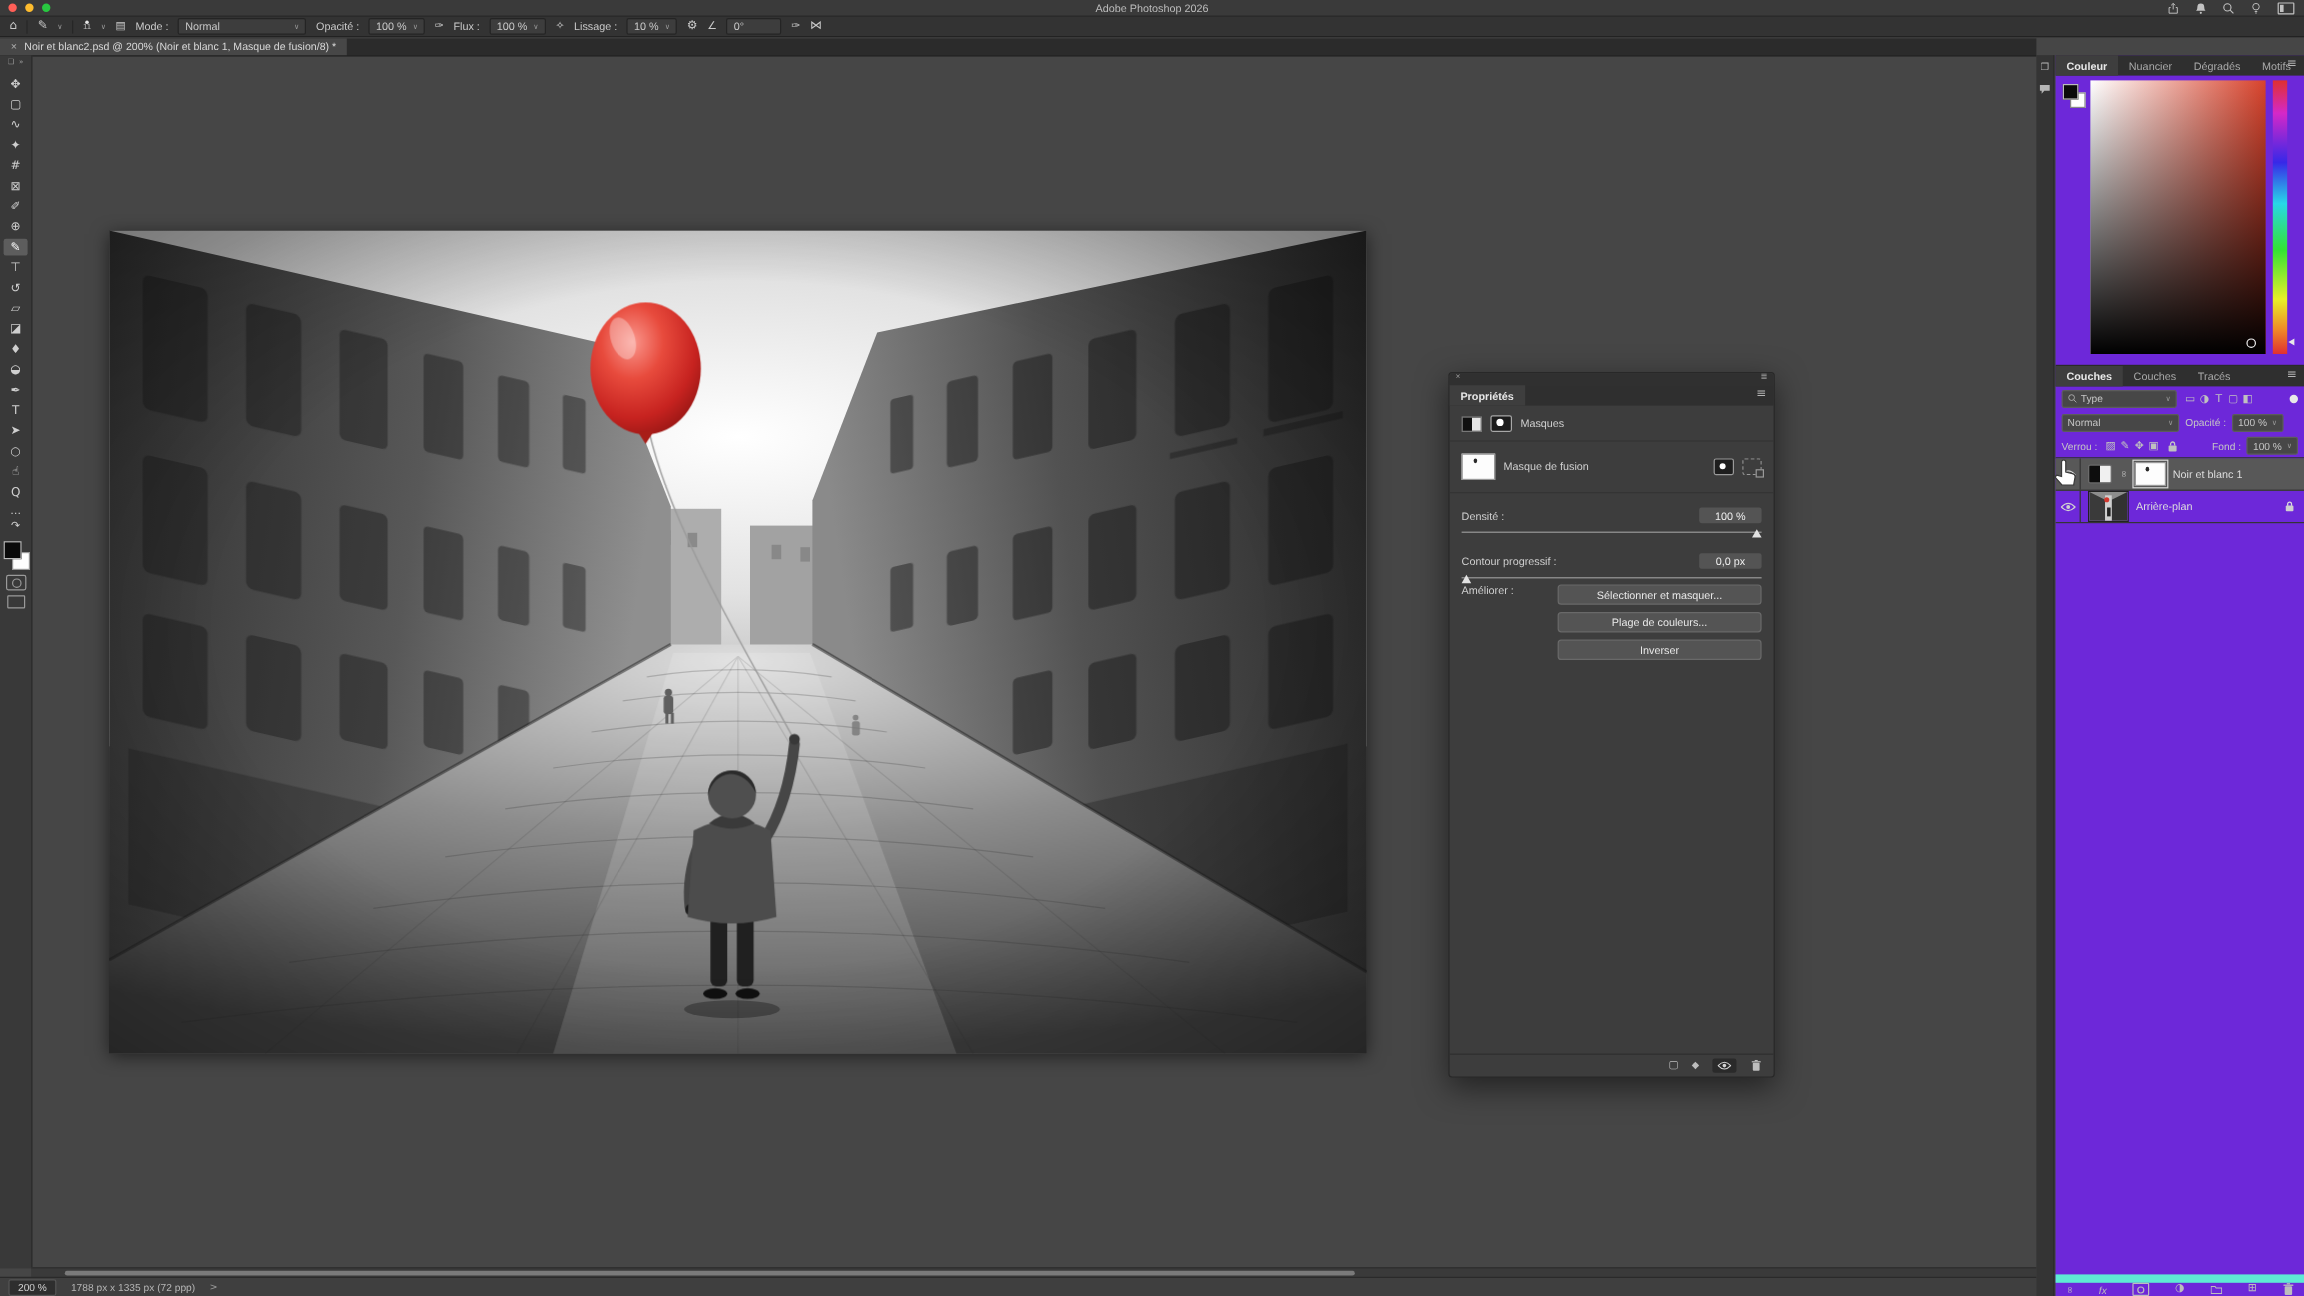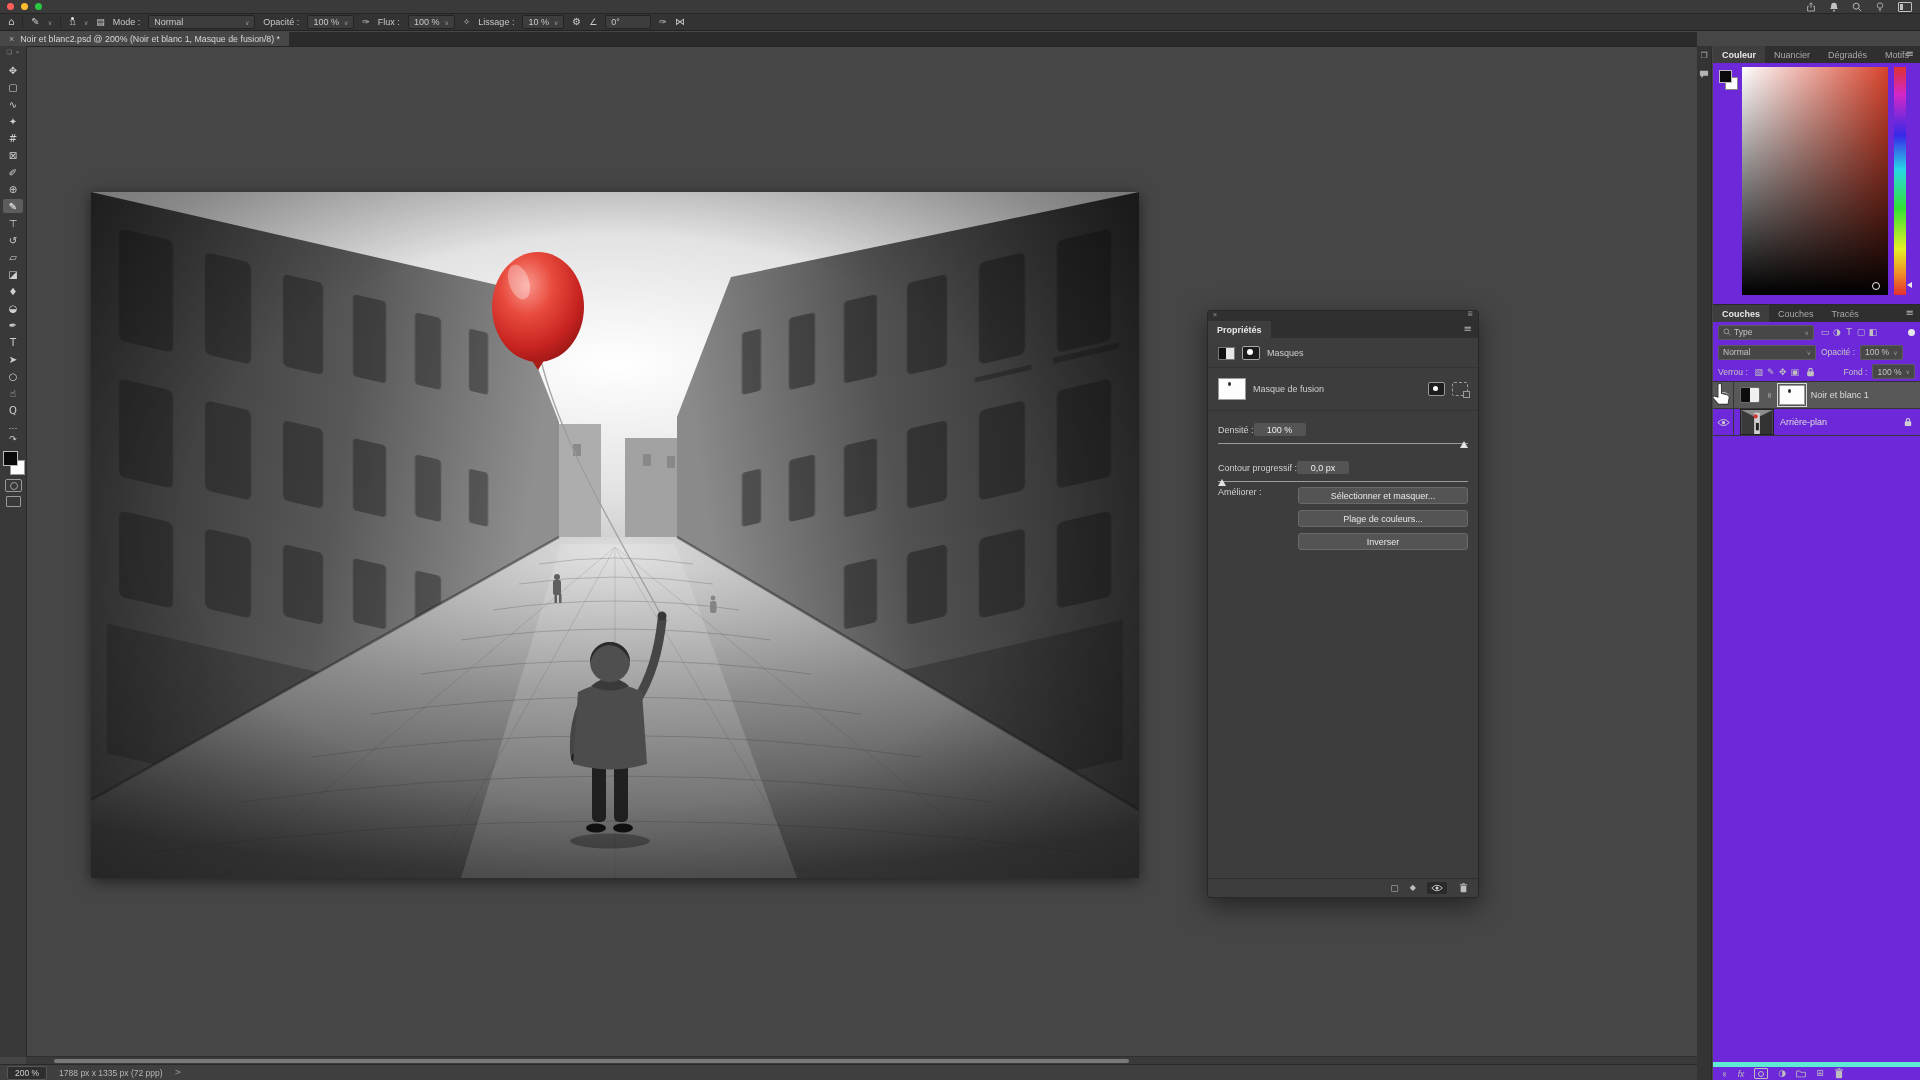--- a/index.html
+++ b/index.html
@@ -87,22 +87,22 @@
   .eyecol{width:20px;display:flex;justify-content:center;align-items:center;align-self:stretch;border-right:1px solid #353535}
   .eyecol svg{width:13px;height:9px;color:#d0d0d0}
   .adjthumb{width:18px;height:14px;border:1px solid #6b6b6b;border-radius:2px;
     background:linear-gradient(90deg,#0d0d0d 50%,#f0f0f0 50%)}
   .linkic{font-size:8px;color:#b5b5b5;display:inline-block;transform:rotate(90deg)}
   .maskthumb{position:relative;width:24px;height:18px;background:#fdfdfd;border:1px solid #9a9a9a}
   .maskthumb.selmask{outline:1px solid #d8d8d8;outline-offset:1px}
   .maskthumb .speck{position:absolute;left:8px;top:3px;width:3px;height:4px;background:#2a2a2a;border-radius:50%}
   .photothumb{width:32px;height:24px;border:1px solid #222}
   .lockic svg{width:8px;height:10px;fill:#cfcfcf}
-  #layersfoot{position:absolute;left:0;bottom:0;width:207px;height:18px;border-top:5px solid #5eead4;
-    display:flex;align-items:center;justify-content:flex-start;gap:10px;padding:0 8px;box-sizing:border-box;color:#bdbdbd;font-size:9px}
+  #layersfoot{position:absolute;left:0;bottom:0;width:207px;height:18px;border-top:7px solid #5eead4;
+    display:flex;align-items:center;justify-content:space-between;gap:10px;padding:0 8px;box-sizing:border-box;color:#bdbdbd;font-size:9px}
   #layersfoot svg{width:10px;height:11px;fill:#bdbdbd}
   .maskbox{width:12px;height:9px;border:1px solid #bdbdbd;border-radius:1px;position:relative}
   .maskbox i{position:absolute;left:3px;top:1.5px;width:4px;height:4px;border:1px solid #bdbdbd;border-radius:50%}
   
   #props{position:absolute;left:1207px;top:310px;width:272px;height:588px;background:#3d3d3d;
     border:1px solid #282828;border-radius:3px;box-shadow:0 8px 26px rgba(0,0,0,.5);box-sizing:border-box}
   .p-strip{height:10px;background:#303030;border-radius:3px 3px 0 0;position:relative;font-size:7px;color:#999}
   .p-strip .x{position:absolute;left:5px;top:0}
   .p-strip .g{position:absolute;right:5px;top:0}
   #props .ptabs{border-radius:0}
@@ -113,21 +113,21 @@
   .pm2{width:16px;height:12px;border:1px solid #a8a8a8;background:#1c1c1c;border-radius:2px;position:relative}
   .pm2 i{position:absolute;left:4px;top:2px;width:6px;height:6px;background:#fff;border-radius:50%}
   .fus-thumb{position:relative;width:26px;height:20px;background:#fdfdfd;border:1px solid #999}
   .fus-thumb i{position:absolute;left:9px;top:3px;width:3px;height:4px;background:#2a2a2a;border-radius:50%}
   .grow{flex:1}
   .mi1{width:15px;height:12px;border:1px solid #9a9a9a;border-radius:2px;position:relative;background:#1e1e1e}
   .mi1 i{position:absolute;left:4px;top:2.5px;width:5px;height:5px;background:#fff;border-radius:50%}
   .mi2{width:14px;height:12px;border:1px dashed #9a9a9a;border-radius:2px;position:relative}
   .mi2 i{position:absolute;right:-3px;bottom:-3px;width:5px;height:5px;background:#3d3d3d;border:1px solid #9a9a9a}
   .ctl{margin-top:12px}
-  .ctl-head{display:flex;align-items:center;justify-content:flex-start}
+  .ctl-head{display:flex;align-items:center;justify-content:space-between}
   .vbox{background:#545454;border-radius:2px;min-width:52px;height:13px;display:inline-flex;
     align-items:center;justify-content:center;color:#eee}
   .slider{position:relative;height:9px;margin-top:4px}
   .slider .track{position:absolute;left:0;right:0;top:3px;height:1px;background:#9a9a9a}
   .slider .thumb{position:absolute;top:1px;width:0;height:0;border-left:4.5px solid transparent;
     border-right:4.5px solid transparent;border-bottom:7px solid #e2e2e2}
   .thumb.right{right:0}.thumb.left{left:0}
   .refine{display:flex;gap:8px;}
   .refine .btns{margin-left:auto;display:flex;flex-direction:column;gap:6px}
   .refine button{width:170px;height:17px;background:#545454;border:1px solid #696969;border-radius:3px;
@@ -165,20 +165,21 @@
       <symbol id="i-bubble" viewBox="0 0 12 11">
         <path d="M1 1 h10 v6 h-5.5 l-2.7 3 v-3 H1 Z"></path>
       </symbol>
     </defs>
   </svg>
 
   <div id="titlebar">
     <span class="tl" style="background:#ff5f57"></span>
     <span class="tl" style="background:#febc2e"></span>
     <span class="tl" style="background:#28c840"></span>
+    <span id="tb-title">Adobe Photoshop 2026</span>
     <span id="tb-icons">
       <svg viewBox="0 0 12 14">
           <path d="M6 1.2 v7 M3.6 3.4 L6 1.2 l2.4 2.2"></path>
           <path d="M3 6 H1.2 v6.6 h9.6 V6 H9"></path>
         </svg>
       <svg viewBox="0 0 12 12">
           <path d="M6 1 a3.4 3.4 0 0 1 3.4 3.4 c0 3 1.4 4 1.4 4 H1.2 c0 0 1.4 -1 1.4 -4 A3.4 3.4 0 0 1 6 1 Z" fill="#c2c2c2" stroke="none"></path>
           <circle cx="6" cy="10.4" r="1.1" fill="#c2c2c2" stroke="none"></circle>
         </svg>
       <svg viewBox="0 0 12 12">

